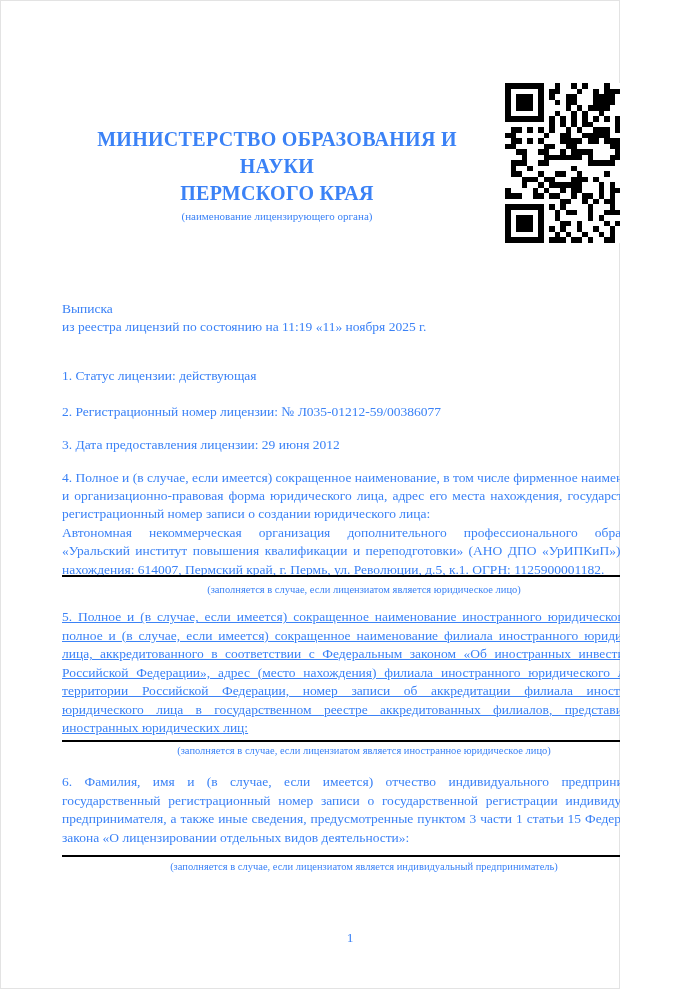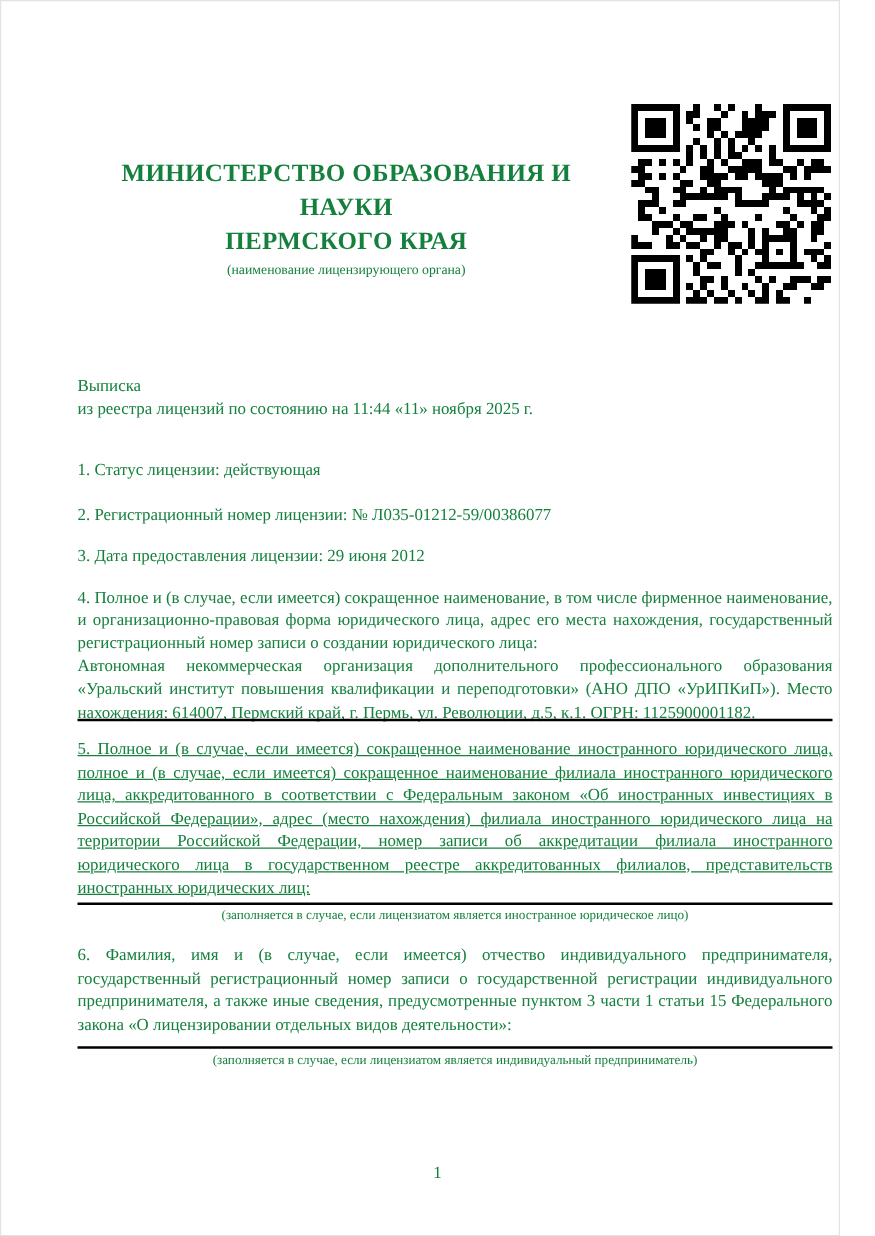--- a/index.html
+++ b/index.html
@@ -1,20 +1,20 @@
 <!DOCTYPE html>
 <html lang="ru"><head>
 <meta charset="utf-8">
 <style>
   html,body{margin:0;padding:0;background:#ffffff;}
   .page{
     position:relative;
-    width:672px;height:989px;
+    width:620px;height:989px;
     background:#ffffff;
-    color:#15803d;
+    color:#3b82f6;
     font-family:"Liberation Serif","DejaVu Serif",serif;
     overflow:hidden;
     box-shadow:0 0 0 1px #e3e3e3 inset;
   }
   .header-block{
     position:absolute;left:62px;top:126px;width:430px;
     text-align:center;
   }
   .ministry-title{
     font-weight:bold;font-size:20px;line-height:27px;letter-spacing:.3px;
@@ -458,30 +458,31 @@
         <rect x="18" y="28" width="1" height="1"></rect>
         <rect x="19" y="28" width="1" height="1"></rect>
         <rect x="21" y="28" width="1" height="1"></rect>
         <rect x="22" y="28" width="1" height="1"></rect>
         <rect x="25" y="28" width="1" height="1"></rect>
       </g>
     </svg>
 
   <div class="content">
     <div class="doc-title">Выписка</div>
-    <div class="doc-subtitle">из реестра лицензий по состоянию на 11:44 «11» ноября 2025 г.</div>
+    <div class="doc-subtitle">из реестра лицензий по состоянию на 11:19 «11» ноября 2025 г.</div>
 
     <p id="item1" class="item-single">1. Статус лицензии: действующая</p>
 
     <p id="item2" class="item-single">2. Регистрационный номер лицензии: № Л035-01212-59/00386077</p>
 
     <p id="item3" class="item-single">3. Дата предоставления лицензии: 29 июня 2012</p>
 
     <p id="item4-label" class="para item-single">4. Полное и (в случае, если имеется) сокращенное наименование, в том числе фирменное наименование, и организационно-правовая форма юридического лица, адрес его места нахождения, государственный регистрационный номер записи о создании юридического лица:</p>
     <p id="item4-value" class="para item-single underlined">Автономная некоммерческая организация дополнительного профессионального образования «Уральский институт повышения квалификации и переподготовки» (АНО ДПО «УрИПКиП»). Место нахождения: 614007, Пермский край, г. Пермь, ул. Революции, д.5, к.1. ОГРН: 1125900001182.</p>
+    <div id="note4" class="small-note">(заполняется в случае, если лицензиатом является юридическое лицо)</div>
 
     <p id="item5-label" class="para item-single">5. Полное и (в случае, если имеется) сокращенное наименование иностранного юридического лица, полное и (в случае, если имеется) сокращенное наименование филиала иностранного юридического лица, аккредитованного в соответствии с Федеральным законом «Об иностранных инвестициях в Российской Федерации», адрес (место нахождения) филиала иностранного юридического лица на территории Российской Федерации, номер записи об аккредитации филиала иностранного юридического лица в государственном реестре аккредитованных филиалов, представительств иностранных юридических лиц:</p>
     <div id="fill5" class="fill-line"></div>
     <div id="note5" class="small-note">(заполняется в случае, если лицензиатом является иностранное юридическое лицо)</div>
 
     <p id="item6-label" class="para item-single">6. Фамилия, имя и (в случае, если имеется) отчество индивидуального предпринимателя, государственный регистрационный номер записи о государственной регистрации индивидуального предпринимателя, а также иные сведения, предусмотренные пунктом 3 части 1 статьи 15 Федерального закона «О лицензировании отдельных видов деятельности»:</p>
     <div id="fill6" class="fill-line"></div>
     <div id="note6" class="small-note">(заполняется в случае, если лицензиатом является индивидуальный предприниматель)</div>
 
   </div>

